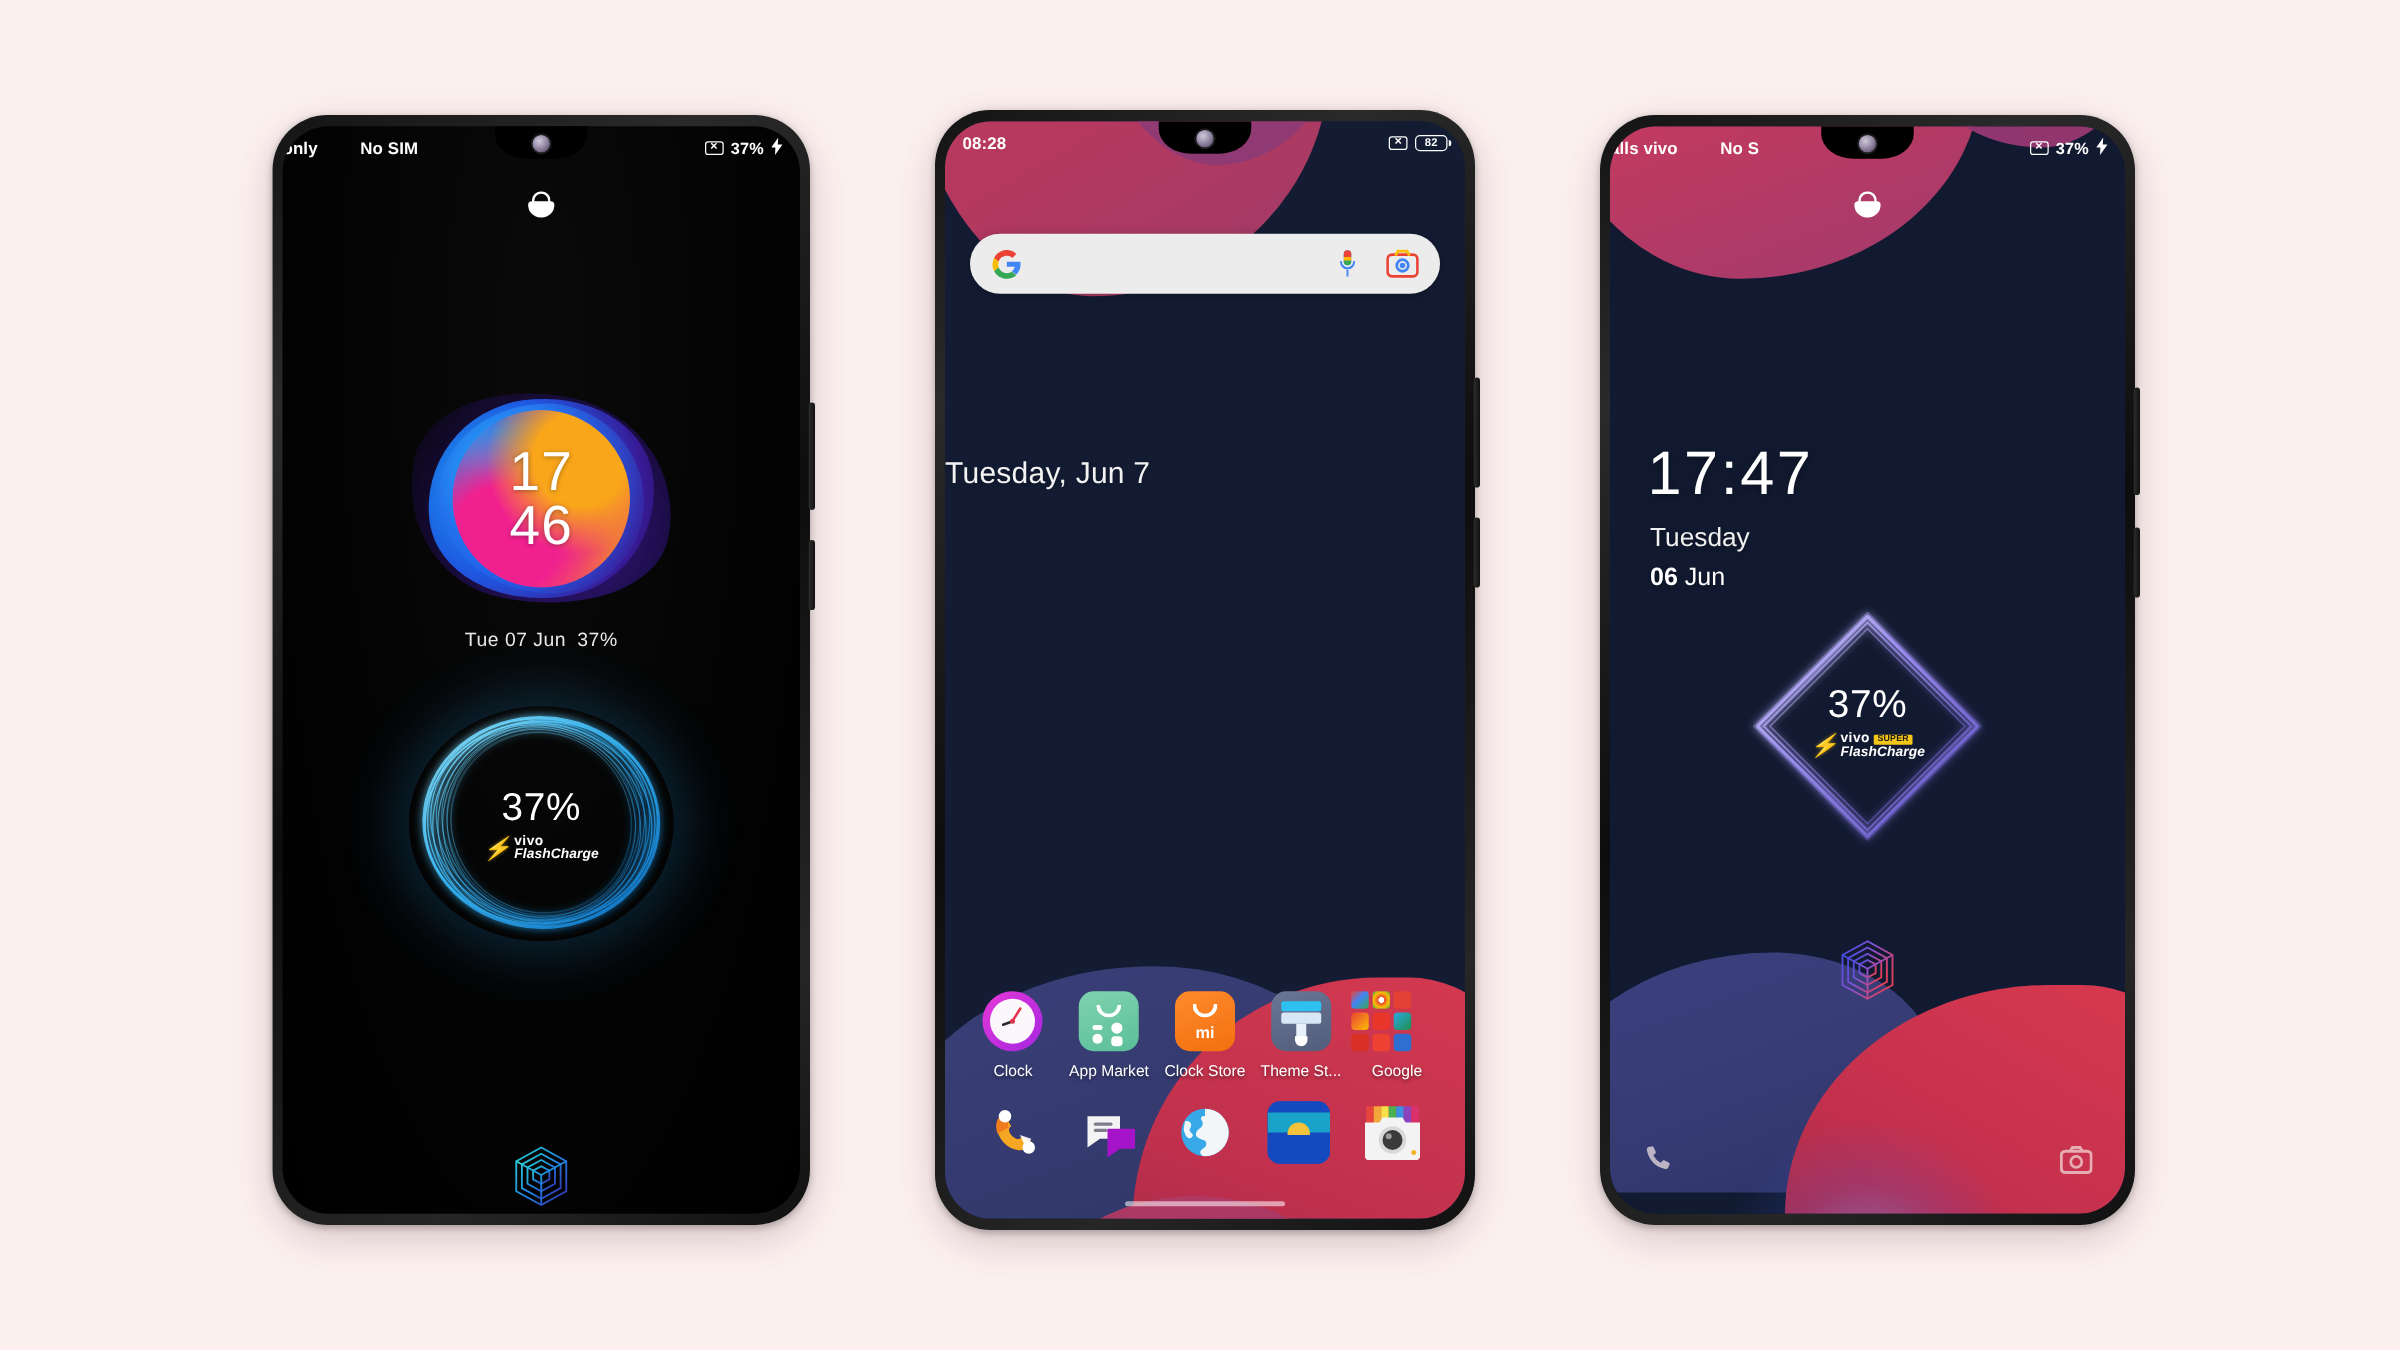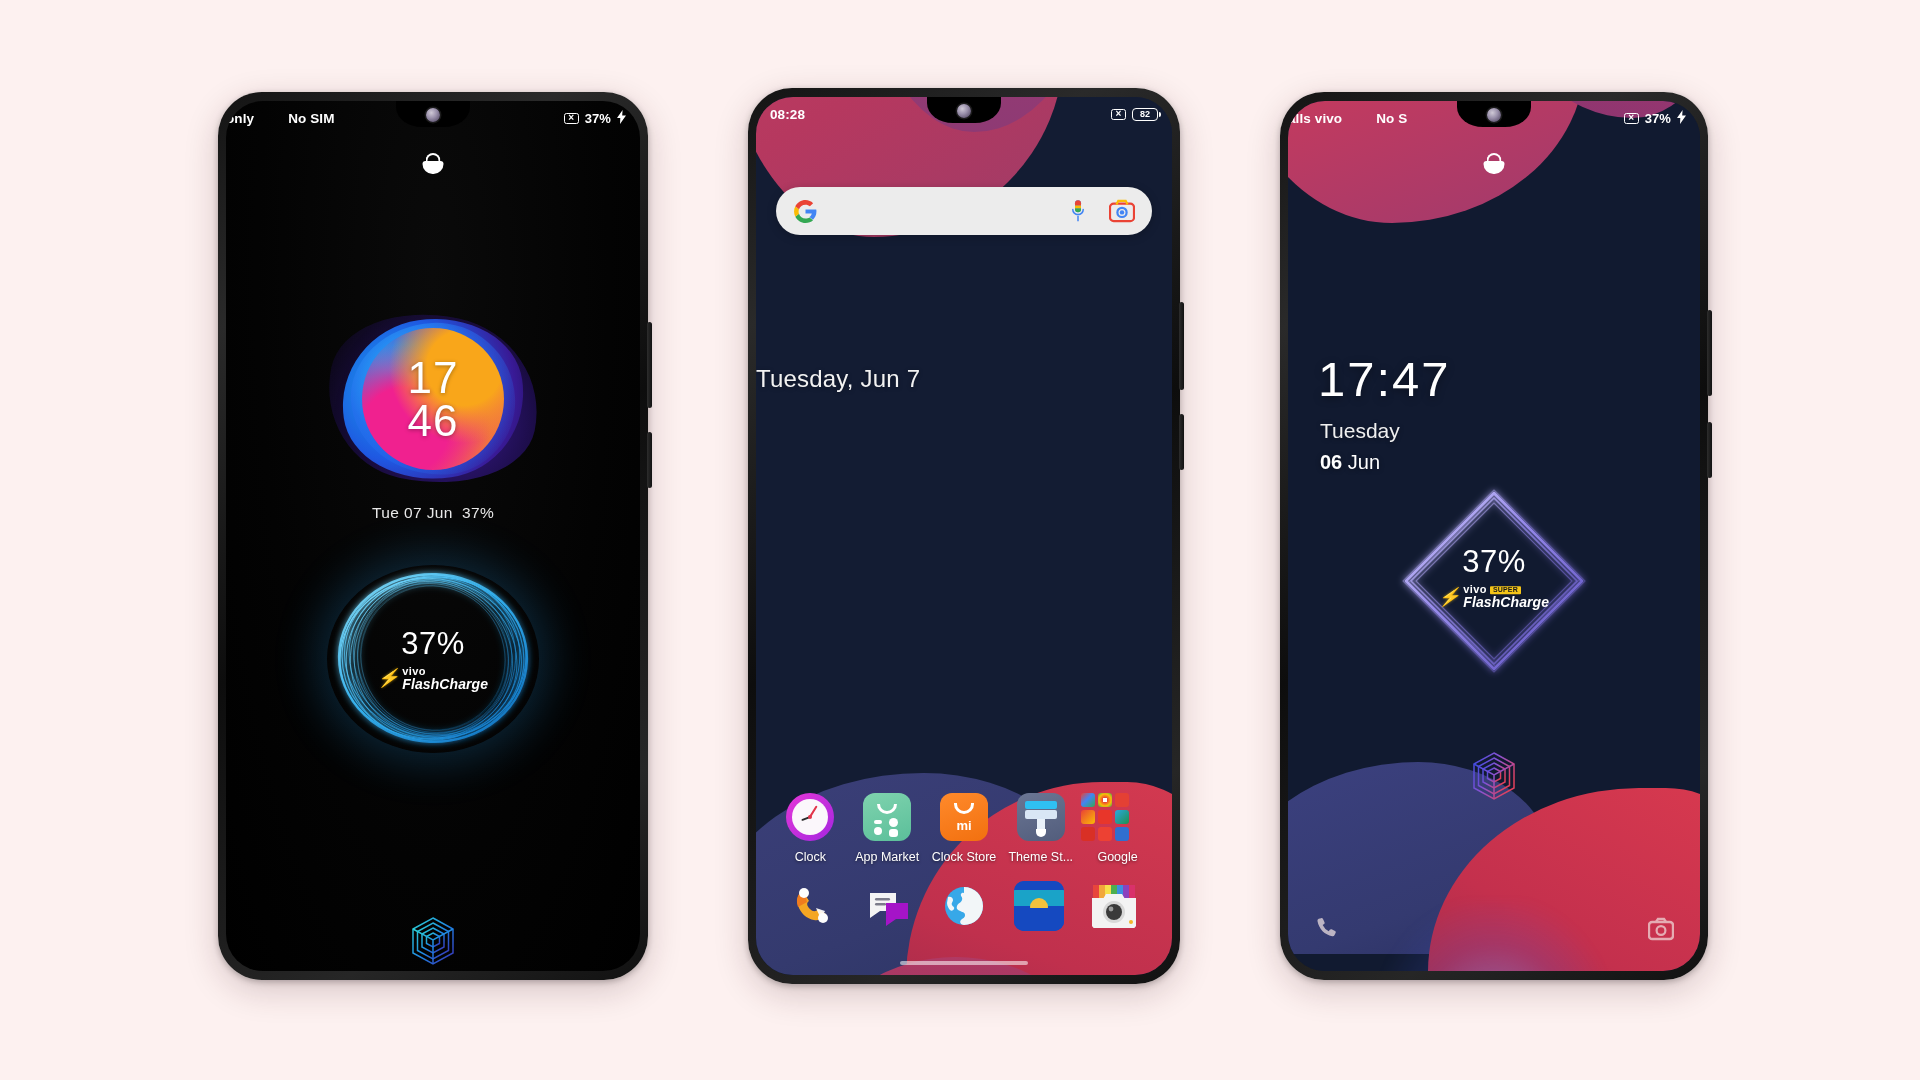--- a/index.html
+++ b/index.html
@@ -174,21 +174,21 @@
   .fclogo { display:flex; align-items:center; justify-content:center; gap:5px; margin-top:4px; }
   .fcbolt { color:#f5c518; font-size:18px; font-weight:800; font-style:italic; line-height:1;
             text-shadow:0 0 3px rgba(245,197,24,.6); letter-spacing:-3px; }
   .fctext { text-align:center; line-height:1.02; }
   .fctop { display:flex; align-items:center; gap:3px; }
   .fcvivo { color:#fff; font-size:11px; font-weight:600; letter-spacing:.4px; }
   .fcsuper {
     background:#f5c518; color:#1a1a1a; font-size:7px; font-weight:800;
     padding:0.5px 3px; border-radius:1px; letter-spacing:.2px;
   }
-  .fcflash { color:#fff; font-size:14px; font-weight:800; font-style:italic; letter-spacing:.1px; }
+  .fcflash { color:#fff; font-size:11px; font-weight:800; font-style:italic; letter-spacing:.1px; }
 
   
   .cube { position:absolute; left:50%; transform:translateX(-50%); width:46px; height:50px; }
   .cube svg { width:100%; height:100%; display:block; }
 
   
   #p2 { left: 748px; top: 88px; width: 432px; height: 896px; }
   #p2 .screen { background:#16203a; }
   .wall2 { position:absolute; inset:0; background:#131c33; overflow:hidden; }
   .w2-top {

